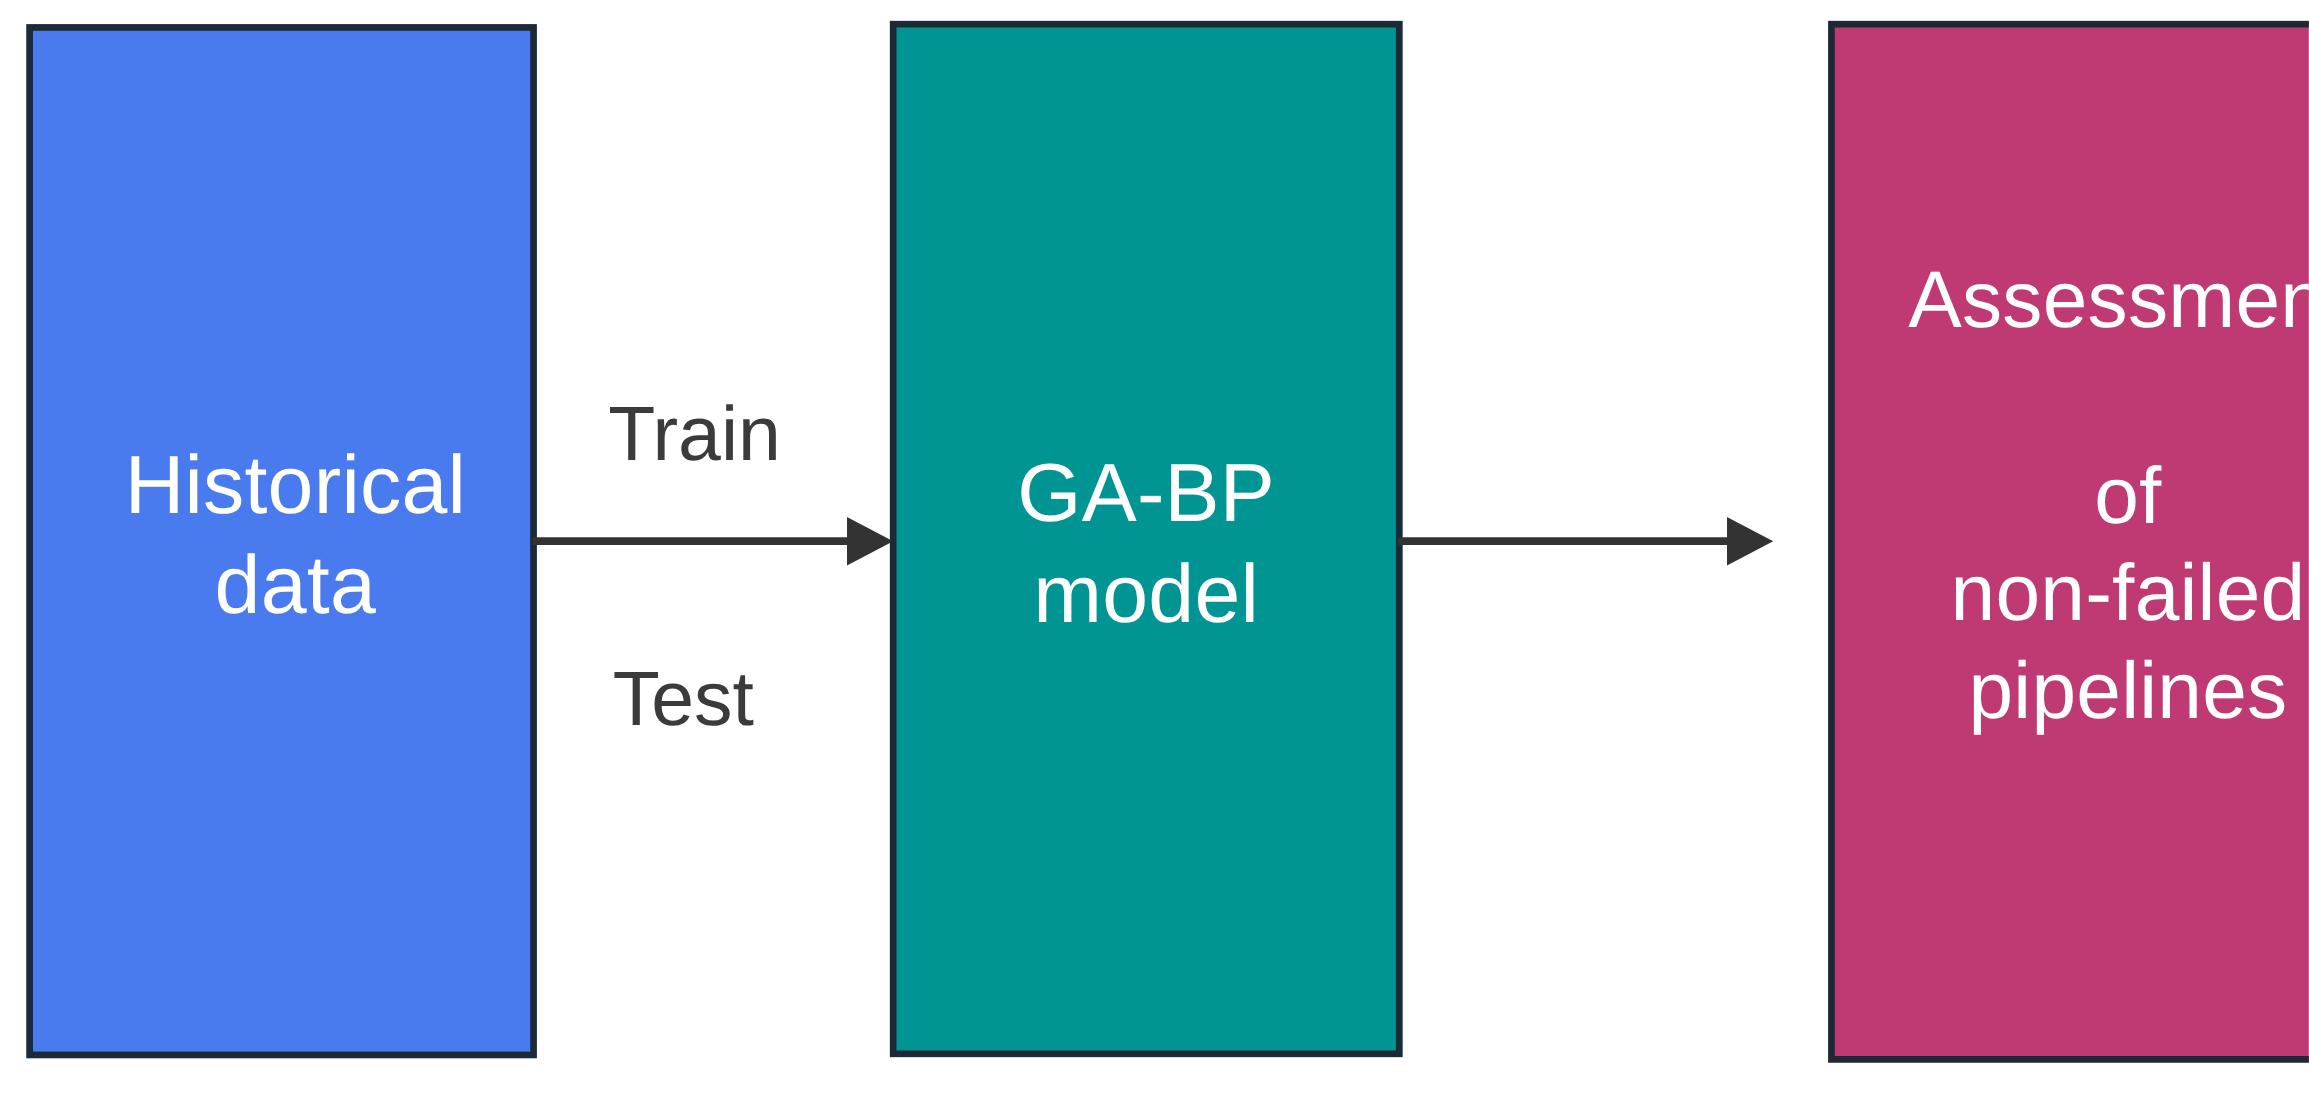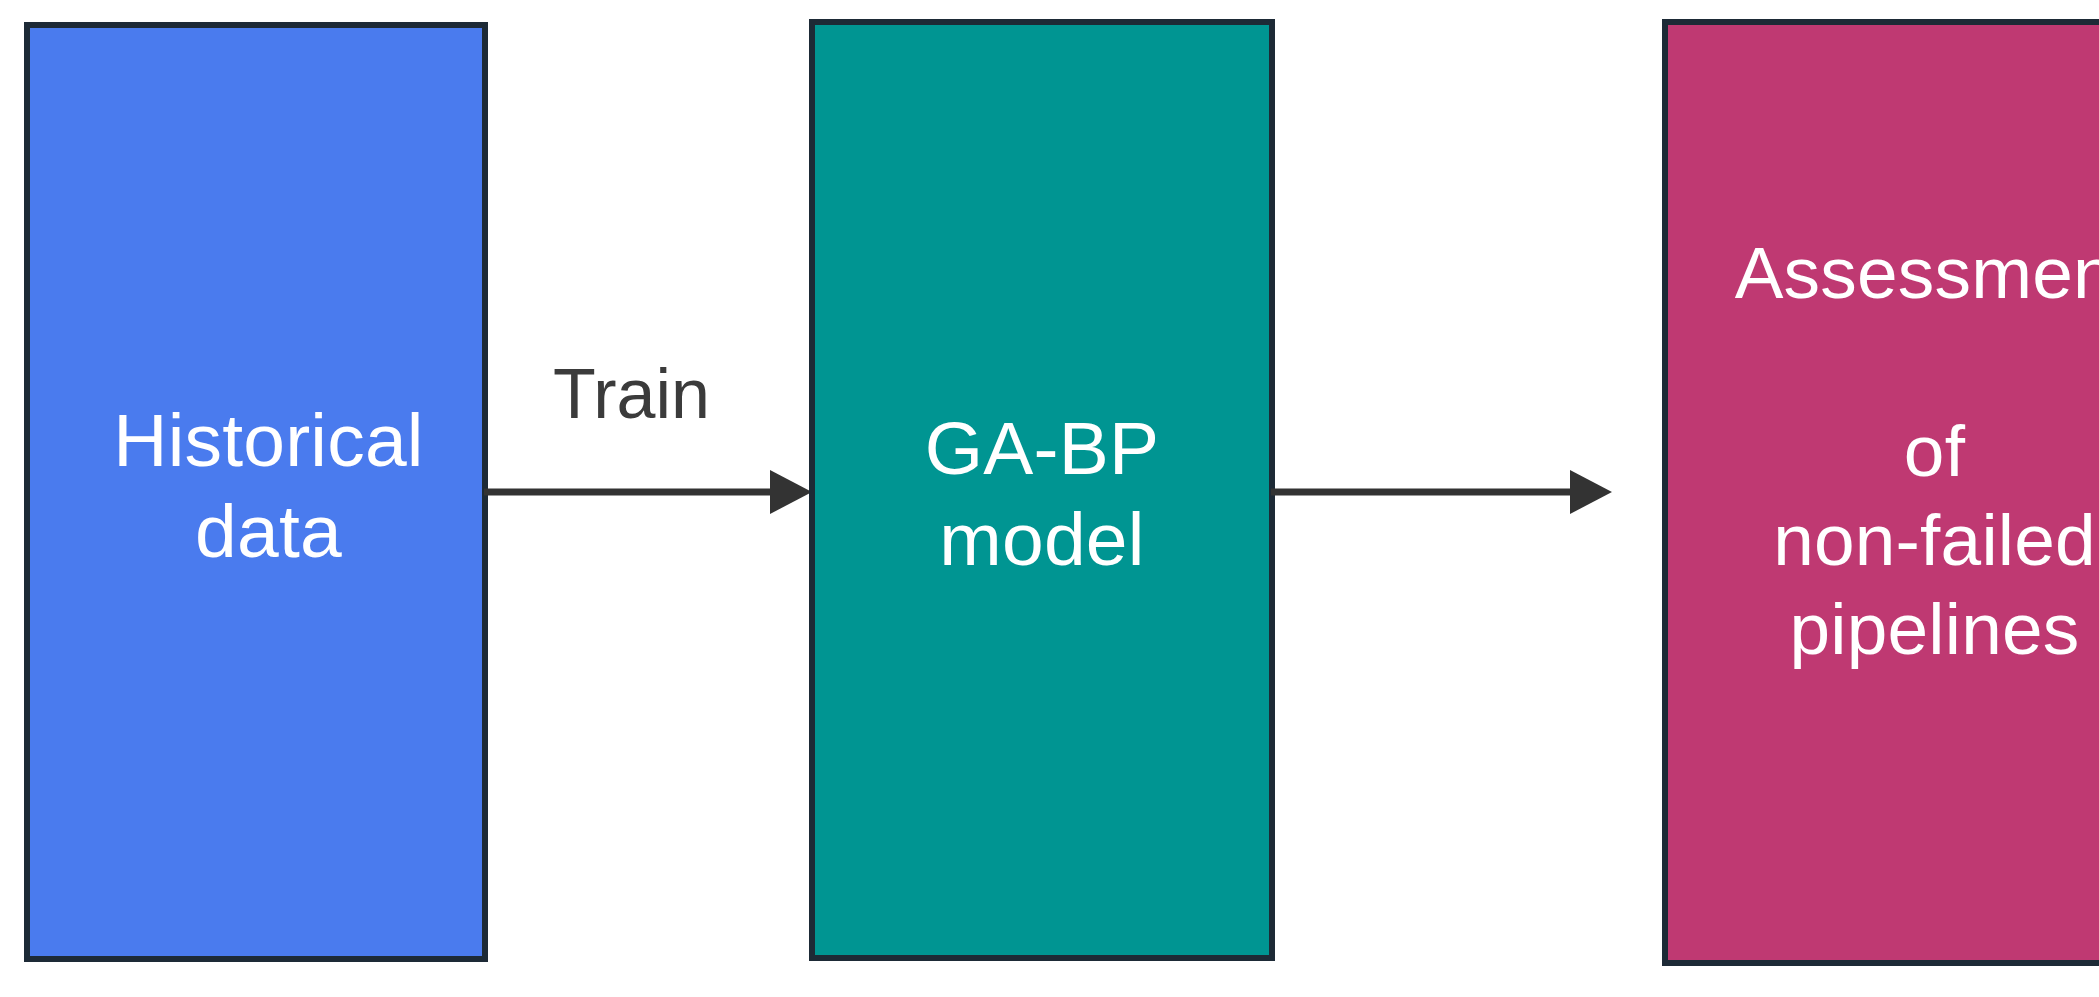--- a/index.html
+++ b/index.html
@@ -132,20 +132,21 @@
 data</span>
   </div>
 
   <div class="arrow" id="arrow-train">
     <svg viewBox="0 0 328 60" preserveAspectRatio="none">
       <line x1="0" y1="30" x2="292" y2="30" stroke="#333333" stroke-width="7"></line>
       <polygon points="286,8 328,30 286,52" fill="#333333"></polygon>
     </svg>
   </div>
   <div class="edge-label" id="label-train">Train</div>
+  <div class="edge-label" id="label-test">Test</div>
 
   <div class="proc-box" id="box-model">
     <span class="box-label">GA-BP
 model</span>
   </div>
 
   <div class="arrow" id="arrow-projected">
     <svg viewBox="0 0 341 60" preserveAspectRatio="none">
       <line x1="0" y1="30" x2="305" y2="30" stroke="#333333" stroke-width="7"></line>
       <polygon points="299,8 341,30 299,52" fill="#333333"></polygon>

